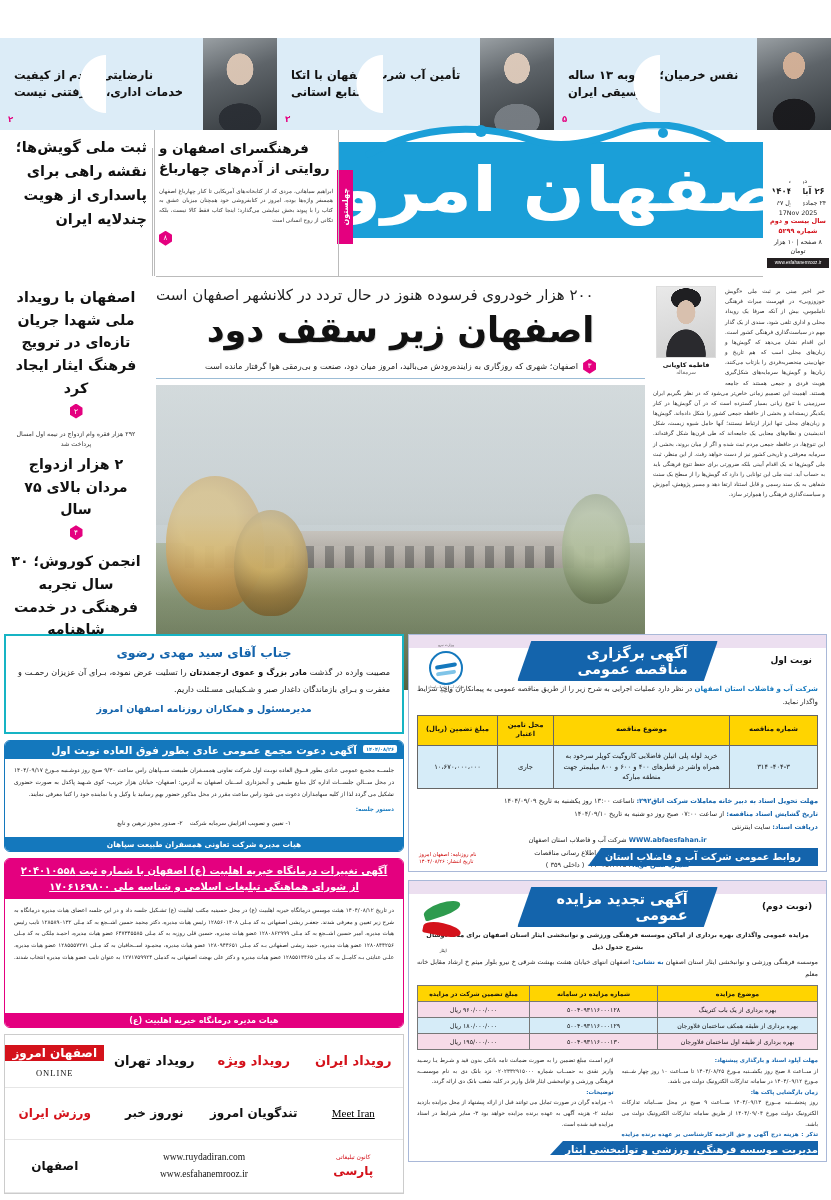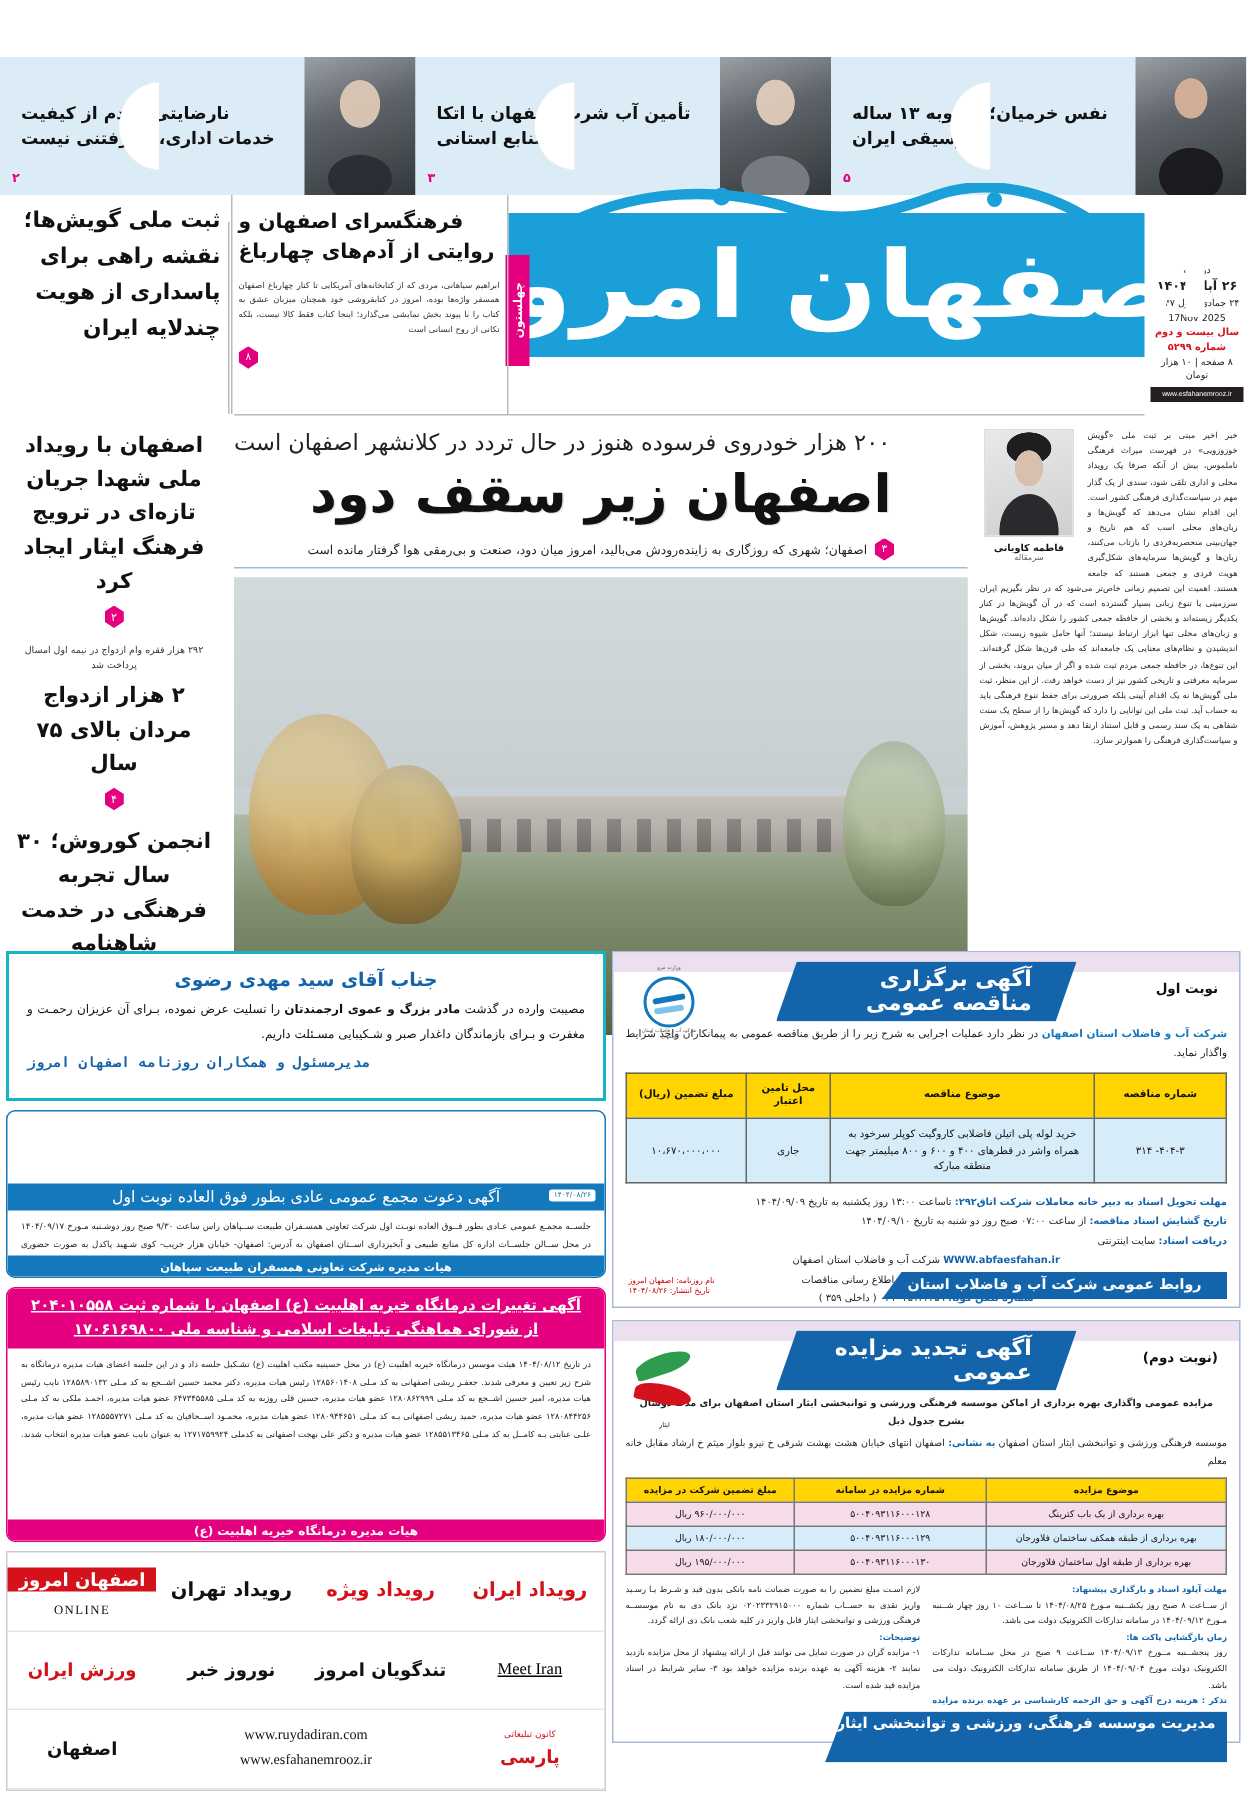--- a/index.html
+++ b/index.html
@@ -296,43 +296,43 @@
     background:#ffd400; border:1px solid #777; font-size:6.2px; font-weight:bold; color:#111; padding:4px 2px;
   }
   table.tbl2 td { border:1px solid #777; font-size:6.2px; color:#111; padding:4px 2px; text-align:center; }
   table.tbl2 tr:nth-child(odd) td { background:#f6dbe8; }
   table.tbl2 tr:nth-child(even) td { background:#d6ecf8; }
   .a-cols { display:flex; gap:8px; margin-top:5px; }
   .a-col { flex:1; font-size:5.6px; line-height:1.9; text-align:justify; color:#222; }
   .a-col .h { color:#1464ac; font-weight:bold; }
   .a-foot { position:absolute; left:8px; right:8px; bottom:2px; height:18px; }
   .a-foot .bar {
-    position:absolute; right:0; width:268px; height:34px; background:#1464ac; color:#fff;
-    font-size:10px; font-weight:bold; text-align:center; line-height:17px;
+    position:absolute; right:0; width:268px; height:14px; background:#1464ac; color:#fff;
+    font-size:10px; font-weight:bold; text-align:right; line-height:17px;
     clip-path: polygon(13px 0, 100% 0, 100% 100%, 0 100%);
   }
 
   
   .cond {
     left:4px; width:400px; top:4px; height:100px;
     border:2px solid #16b4c4; position:absolute; padding:9px 12px; background:#fff;
   }
   .cond h2 { font-size:12.5px; color:#1464ac; font-weight:bold; text-align:center; margin-bottom:5px; }
   .cond p { font-size:8px; color:#111; line-height:2.1; text-align:justify; }
   .cond p b { font-weight:bold; }
-  .cond .sig { margin-top:4px; font-size:9.5px; color:#1464ac; font-weight:bold; text-align:left;font-family:Liberation Mono, monospace; }
+  .cond .sig { margin-top:4px; font-size:9.5px; color:#1464ac; font-weight:bold; text-align:center; }
 
   
   .assembly {
     left:4px; width:400px; top:110px; height:112px;
     border:1.5px solid #1478bd; border-radius:6px; position:absolute; overflow:hidden; background:#fff;
   }
   .assembly .top {
-    background:#1478bd; color:#fff; font-size:10.5px; font-weight:normal;
-    text-align:center; padding:3px 0; position:relative;margin-top:48px;
+    background:#1478bd; color:#fff; font-size:10.5px; font-weight:bold;
+    text-align:center; padding:3px 0; position:relative;
   }
   .assembly .top .dt { position:absolute; right:6px; top:4px; font-size:5px; background:#fff; color:#1478bd; padding:1px 3px; border-radius:2px; }
   .assembly .bd { padding:6px 9px; font-size:5.8px; line-height:2.05; color:#222; text-align:justify; }
   .assembly .agenda { margin-top:3px; font-size:5.8px; color:#222; }
   .assembly .agenda .ttl { color:#1478bd; font-weight:bold; }
   .assembly .bot {
     position:absolute; bottom:0; left:0; right:0; background:#1478bd; color:#fff;
     font-size:7.5px; font-weight:bold; text-align:center; padding:2.5px 0;
   }
 

